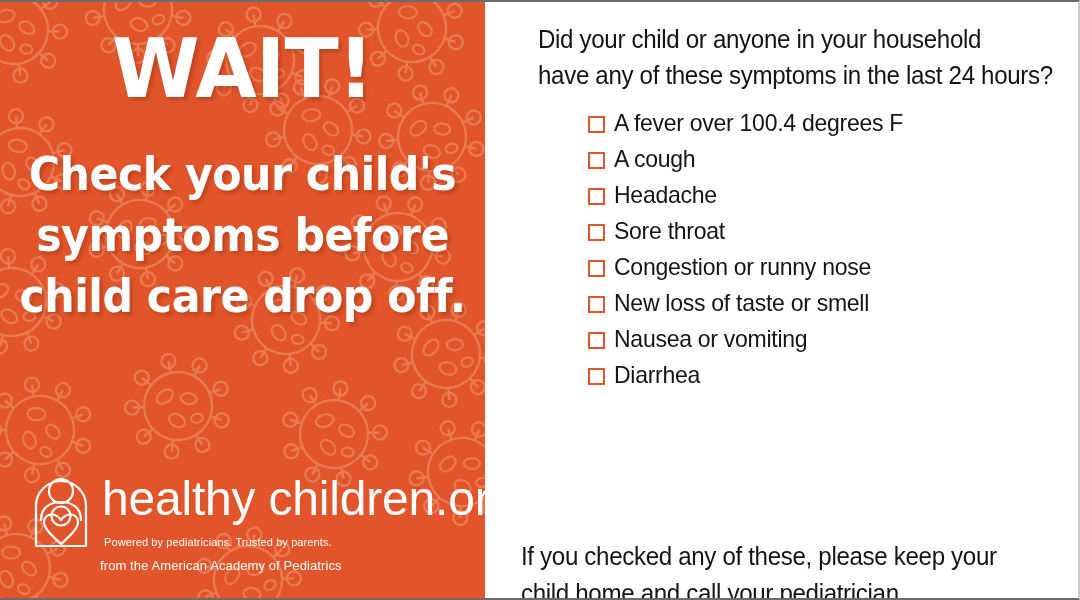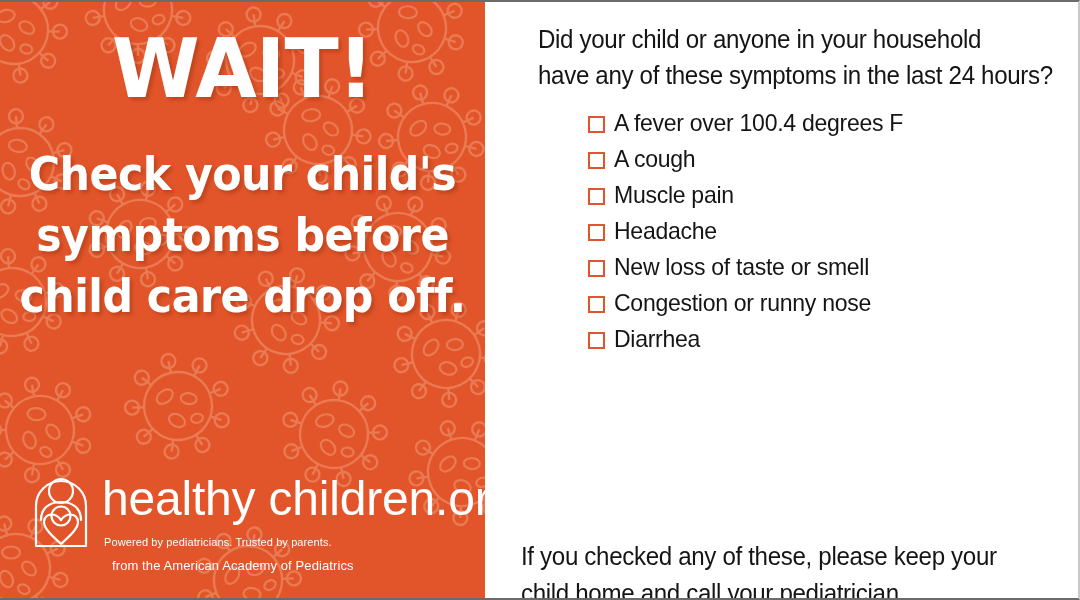--- a/index.html
+++ b/index.html
@@ -99,21 +99,21 @@
     left:80px; top:62px;
     font-family:Liberation Sans, sans-serif;
     font-size:11px;
     color:#ffffff;
     letter-spacing:0.1px;
     white-space:nowrap;
   }
 
   #logo-source {
     position:absolute;
-    left:88px; top:84px;
+    left:76px; top:84px;
     font-family:"Liberation Sans", sans-serif;
     font-size:13px;
     color:#ffffff;
     letter-spacing:0.1px;
     white-space:nowrap;
   }
 
   
   #right-panel {
     position:absolute;
@@ -309,33 +309,37 @@
       <li class="symptom-item">
         <span class="checkbox"></span>
         <span class="symptom-label">A fever over 100.4 degrees F</span>
       </li>
       <li class="symptom-item">
         <span class="checkbox"></span>
         <span class="symptom-label">A cough</span>
       </li>
       <li class="symptom-item">
         <span class="checkbox"></span>
-        <span class="symptom-label">Muscle pain</span>
-      </li>
-      <li class="symptom-item">
-        <span class="checkbox"></span>
         <span class="symptom-label">Headache</span>
       </li>
       <li class="symptom-item">
         <span class="checkbox"></span>
+        <span class="symptom-label">Sore throat</span>
+      </li>
+      <li class="symptom-item">
+        <span class="checkbox"></span>
+        <span class="symptom-label">Congestion or runny nose</span>
+      </li>
+      <li class="symptom-item">
+        <span class="checkbox"></span>
         <span class="symptom-label">New loss of taste or smell</span>
       </li>
       <li class="symptom-item">
         <span class="checkbox"></span>
-        <span class="symptom-label">Congestion or runny nose</span>
+        <span class="symptom-label">Nausea or vomiting</span>
       </li>
       <li class="symptom-item">
         <span class="checkbox"></span>
         <span class="symptom-label">Diarrhea</span>
       </li>
     </ul>
 
     <div id="footer-note">
       <span class="f-line">If you checked any of these, please keep your</span>
       <span class="f-line">child home and call your pediatrician.</span>

